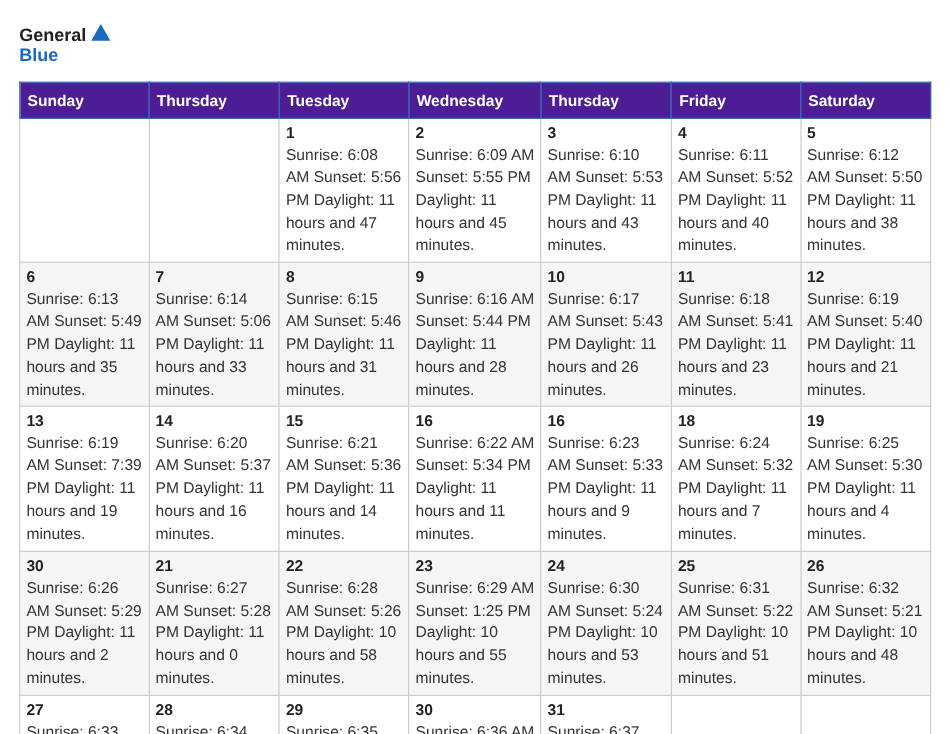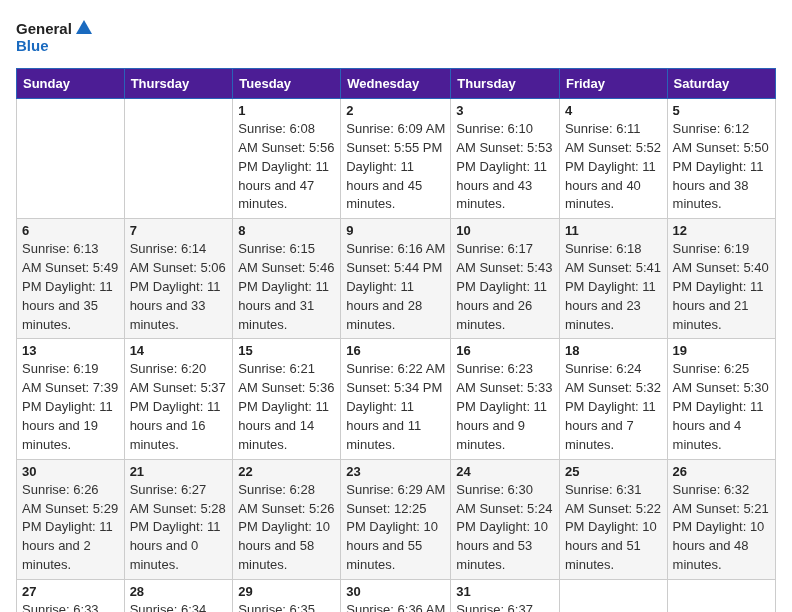--- a/index.html
+++ b/index.html
@@ -242,21 +242,21 @@
         </td>
         <td>
           <span class="day-num">22</span>
           <div class="day-info">Sunrise: 6:28 AM
 Sunset: 5:26 PM
 Daylight: 10 hours and 58 minutes.</div>
         </td>
         <td>
           <span class="day-num">23</span>
           <div class="day-info">Sunrise: 6:29 AM
-Sunset: 12:25 PM
+Sunset: 1:25 PM
 Daylight: 10 hours and 55 minutes.</div>
         </td>
         <td>
           <span class="day-num">24</span>
           <div class="day-info">Sunrise: 6:30 AM
 Sunset: 5:24 PM
 Daylight: 10 hours and 53 minutes.</div>
         </td>
         <td>
           <span class="day-num">25</span>

